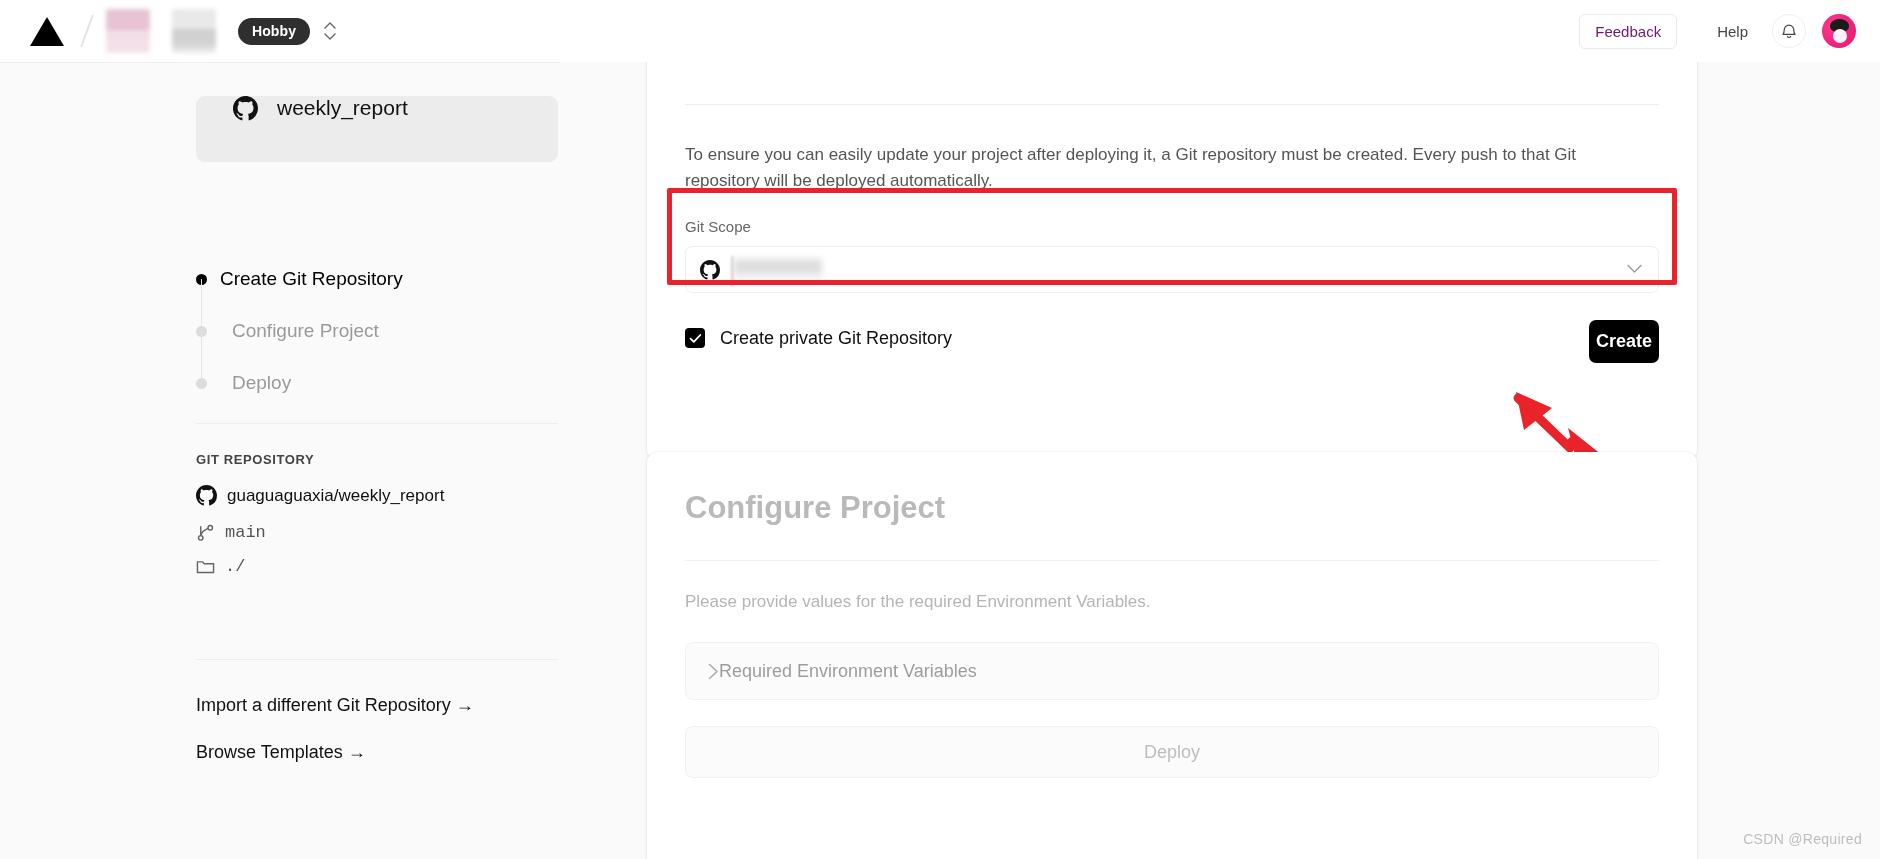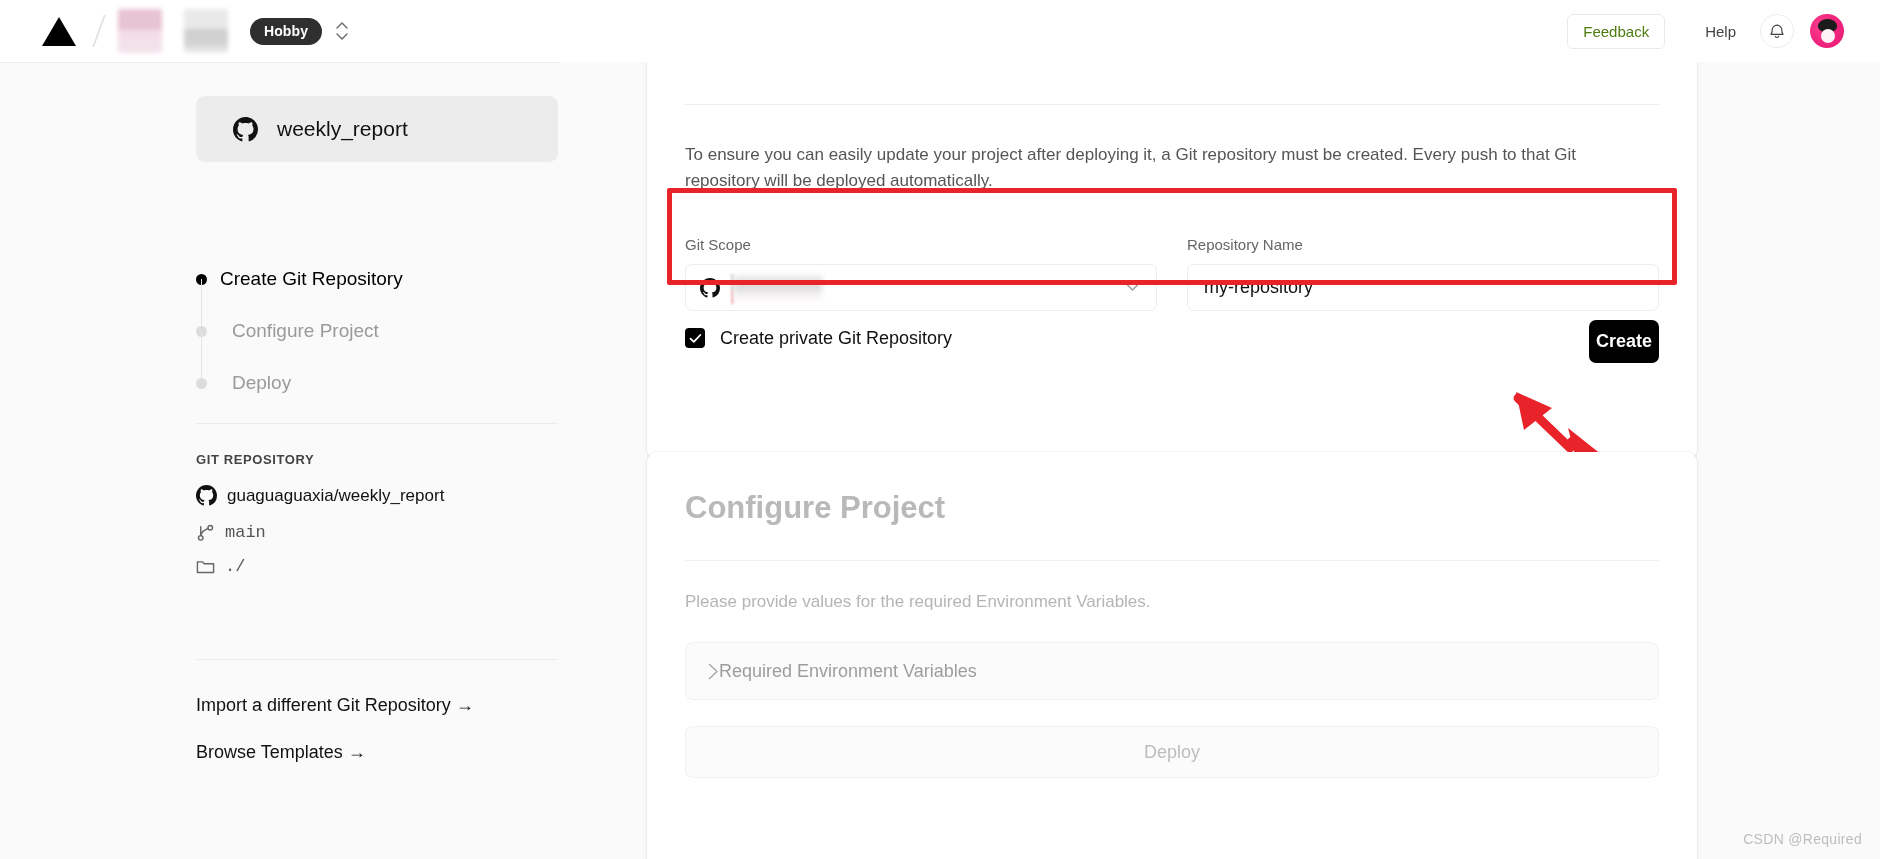--- a/index.html
+++ b/index.html
@@ -11,21 +11,21 @@
     overflow: hidden;
   }
   #root { position: relative; width: 1880px; height: 859px; }
 
   
   .header {
     position: absolute; top: 0; left: 0;
     width: 1880px; height: 62px;
     background: #fff;
     display: flex; align-items: center;
-    padding: 0 36px;
+    padding: 0 24px;
     z-index: 20;
   }
   .brand-tri { width: 34px; height: 29px; margin-left: 6px; }
   .slash {
     display: inline-block; width: 2px; height: 34px;
     background: #e3e3e3; transform: rotate(20deg);
     margin: 0 18px 0 22px;
   }
   .crumb-blur-pink {
     width: 44px; height: 44px; border-radius: 3px;
@@ -47,21 +47,21 @@
     letter-spacing: .1px;
   }
   .updown {
     margin-left: 12px; width: 16px; height: 30px;
     display: flex; flex-direction: column; align-items: center; justify-content: center; gap: 4px;
   }
   .spacer { flex: 1; }
   .feedback-btn {
     border: 1px solid #eaeaea; background: #fff;
     border-radius: 6px; padding: 8px 15px;
-    font-size: 15px; color: #4d7c0f; cursor: pointer;
+    font-size: 15px; color: #701a75; cursor: pointer;
   }
   .help-link {
     font-size: 15px; color: #444; margin-left: 40px; cursor: pointer;
     text-decoration: none;
   }
   .bell-btn {
     margin-left: 24px; width: 34px; height: 34px;
     border: 1px solid #ededed; border-radius: 50%;
     display: flex; align-items: center; justify-content: center;
     background: #fff; cursor: pointer;
@@ -86,21 +86,21 @@
   .sidebar {
     position: absolute; left: 0; top: 62px;
     width: 560px; height: 797px;
     background: #fafafa;
     border-top: 1px solid #ededed;
   }
   .repo-pill {
     position: absolute; left: 196px; top: 33px;
     width: 362px; height: 66px;
     background: #ececec; border-radius: 9px;
-    display: flex; align-items: center; padding-left: 37px;
+    display: flex; padding-left: 37px;
   }
   .repo-pill-name {
     margin-left: 19px; font-size: 21px; color: #111;
   }
   .steps { position: absolute; left: 196px; top: 190px; }
   .step {
     position: relative; height: 52px;
     display: flex; align-items: center;
   }
   .step .dot {
@@ -156,21 +156,21 @@
 
   .card-top-rule {
     position: absolute; left: 38px; top: 72px; width: 974px; height: 1px;
     background: #ededed;
   }
   .intro {
     position: absolute; left: 38px; top: 110px; width: 950px;
     font-size: 17px; line-height: 1.5; color: #555;
   }
 
-  .field-area { position: absolute; left: 38px; top: 204px; width: 974px; }
+  .field-area { position: absolute; left: 38px; top: 186px; width: 974px; }
   .field-label { font-size: 15px; color: #666; margin-bottom: 11px; }
   .field-row { display: flex; gap: 30px; }
   .field-col { flex: 1; }
   .select-box {
     height: 47px; border: 1px solid #ededed; border-radius: 7px;
     background: #fff; display: flex; align-items: center;
     padding: 0 14px; cursor: pointer; position: relative;
   }
   .scope-blur {
     margin-left: 14px;
@@ -362,24 +362,20 @@
               <svg width="20" height="20" viewBox="0 0 16 16">
                 <path fill="#111" d="M8 0C3.58 0 0 3.58 0 8c0 3.54 2.29 6.53 5.47 7.59.4.07.55-.17.55-.38 0-.19-.01-.82-.01-1.49-2.01.37-2.53-.49-2.69-.94-.09-.23-.48-.94-.82-1.13-.28-.15-.68-.52-.01-.53.63-.01 1.08.58 1.23.82.72 1.21 1.87.87 2.33.66.07-.52.28-.87.51-1.07-1.78-.2-3.64-.89-3.64-3.95 0-.87.31-1.59.82-2.15-.08-.2-.36-1.02.08-2.12 0 0 .67-.21 2.2.82.64-.18 1.32-.27 2-.27s1.36.09 2 .27c1.53-1.04 2.2-.82 2.2-.82.44 1.1.16 1.92.08 2.12.51.56.82 1.27.82 2.15 0 3.07-1.87 3.75-3.65 3.95.29.25.54.73.54 1.48 0 1.07-.01 1.93-.01 2.2 0 .21.15.46.55.38A8.01 8.01 0 0 0 16 8c0-4.42-3.58-8-8-8z"></path>
               </svg>
               <span class="scope-bar"></span>
               <span class="scope-blur"></span>
               <svg class="chev-down" width="15" height="10" viewBox="0 0 15 10">
                 <path d="M1 1.5 L7.5 8 L14 1.5" stroke="#999" stroke-width="1.3" fill="none" stroke-linecap="round" stroke-linejoin="round"></path>
               </svg>
             </div>
           </div>
-          <div class="field-col">
-            <div class="field-label">Repository Name</div>
-            <div class="text-input" placeholder="my-repository">my-repository</div>
-          </div>
         </div>
       </div>
 
       <div class="redbox"></div>
 
       <div class="checkbox-row">
         <span class="cbx">
           <svg width="13" height="11" viewBox="0 0 13 11">
             <path d="M1.5 5.6 L4.8 8.9 L11.3 2" stroke="#fff" stroke-width="1.8" fill="none" stroke-linecap="round" stroke-linejoin="round"></path>
           </svg>

